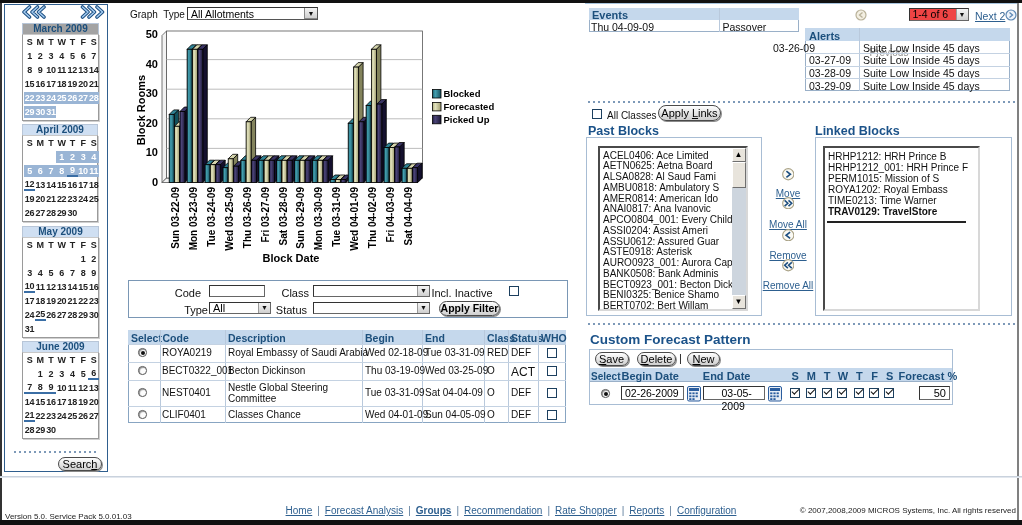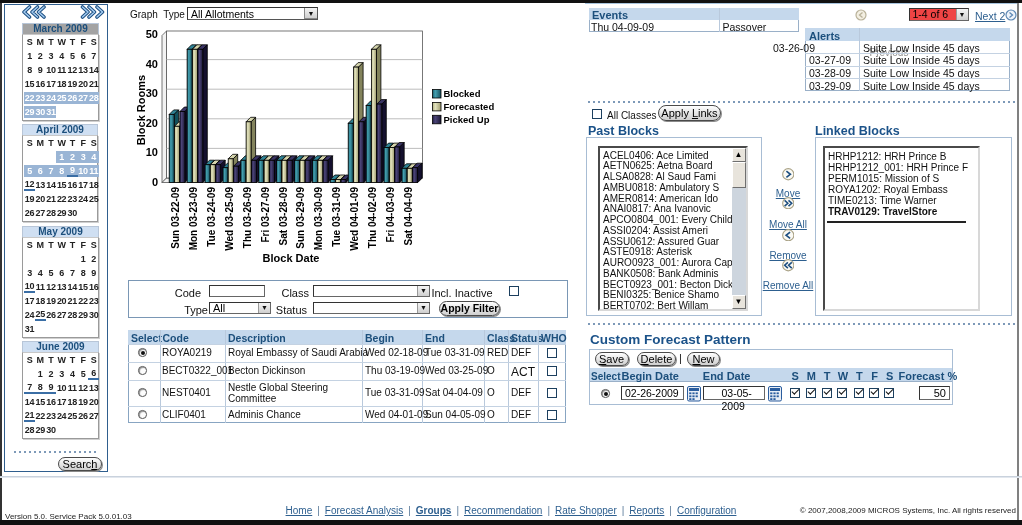--- a/index.html
+++ b/index.html
@@ -459,21 +459,21 @@
 <div class="radio" style="left:138px;top:388px;"></div>
 <div class="abs" style="left:162px;top:386.75px;width:70px;text-align:left;font-size:10px;color:#111;font-weight:normal;white-space:nowrap;">NEST0401</div>
 <div class="abs" style="left:228px;top:382.0px;width:130px;text-align:left;font-size:10px;color:#111;font-weight:normal;white-space:nowrap;white-space:normal;line-height:11px;">Nestle Global Steering<br>Committee</div>
 <div class="abs" style="left:365px;top:386.75px;width:60px;text-align:left;font-size:10px;color:#111;font-weight:normal;white-space:nowrap;">Tue 03-31-09</div>
 <div class="abs" style="left:425px;top:386.75px;width:60px;text-align:left;font-size:10px;color:#111;font-weight:normal;white-space:nowrap;">Sat 04-04-09</div>
 <div class="abs" style="left:487px;top:386.75px;width:20px;text-align:left;font-size:10px;color:#111;font-weight:normal;white-space:nowrap;">O</div>
 <div class="abs" style="left:511px;top:386.75px;width:26px;text-align:left;font-size:10px;color:#111;font-weight:normal;white-space:nowrap;">DEF</div>
 <div class="cb" style="left:547px;top:388px;"></div>
 <div class="radio" style="left:138px;top:410px;"></div>
 <div class="abs" style="left:162px;top:408.5px;width:70px;text-align:left;font-size:10px;color:#111;font-weight:normal;white-space:nowrap;">CLIF0401</div>
-<div class="abs" style="left:228px;top:408.5px;width:132px;text-align:left;font-size:10px;color:#111;font-weight:normal;white-space:nowrap;">Adminis Chance</div>
+<div class="abs" style="left:228px;top:408.5px;width:132px;text-align:left;font-size:10px;color:#111;font-weight:normal;white-space:nowrap;">Classes Chance</div>
 <div class="abs" style="left:365px;top:408.5px;width:60px;text-align:left;font-size:10px;color:#111;font-weight:normal;white-space:nowrap;">Wed 04-01-09</div>
 <div class="abs" style="left:425px;top:408.5px;width:60px;text-align:left;font-size:10px;color:#111;font-weight:normal;white-space:nowrap;">Sun 04-05-09</div>
 <div class="abs" style="left:487px;top:408.5px;width:20px;text-align:left;font-size:10px;color:#111;font-weight:normal;white-space:nowrap;">O</div>
 <div class="abs" style="left:511px;top:408.5px;width:26px;text-align:left;font-size:10px;color:#111;font-weight:normal;white-space:nowrap;">DEF</div>
 <div class="cb" style="left:547px;top:410px;"></div>
 <div class="abs" style="left:588.5px;top:8px;width:210.5px;height:23.5px;border:1px solid #9ab0c8;"></div>
 <div class="abs" style="left:588.5px;top:8px;width:210.5px;height:12px;background:#c5d8ec;"></div>
 <div class="abs" style="left:592px;top:9px;width:80px;text-align:left;font-size:11px;color:#1c4f7c;font-weight:bold;white-space:nowrap;">Events</div>
 <div class="abs" style="left:719px;top:8px;width:1px;height:23.5px;background:#b9c9dc;"></div>
 <div class="abs" style="left:591px;top:20.5px;width:90px;text-align:left;font-size:10.5px;color:#111;font-weight:normal;white-space:nowrap;">Thu 04-09-09</div>

